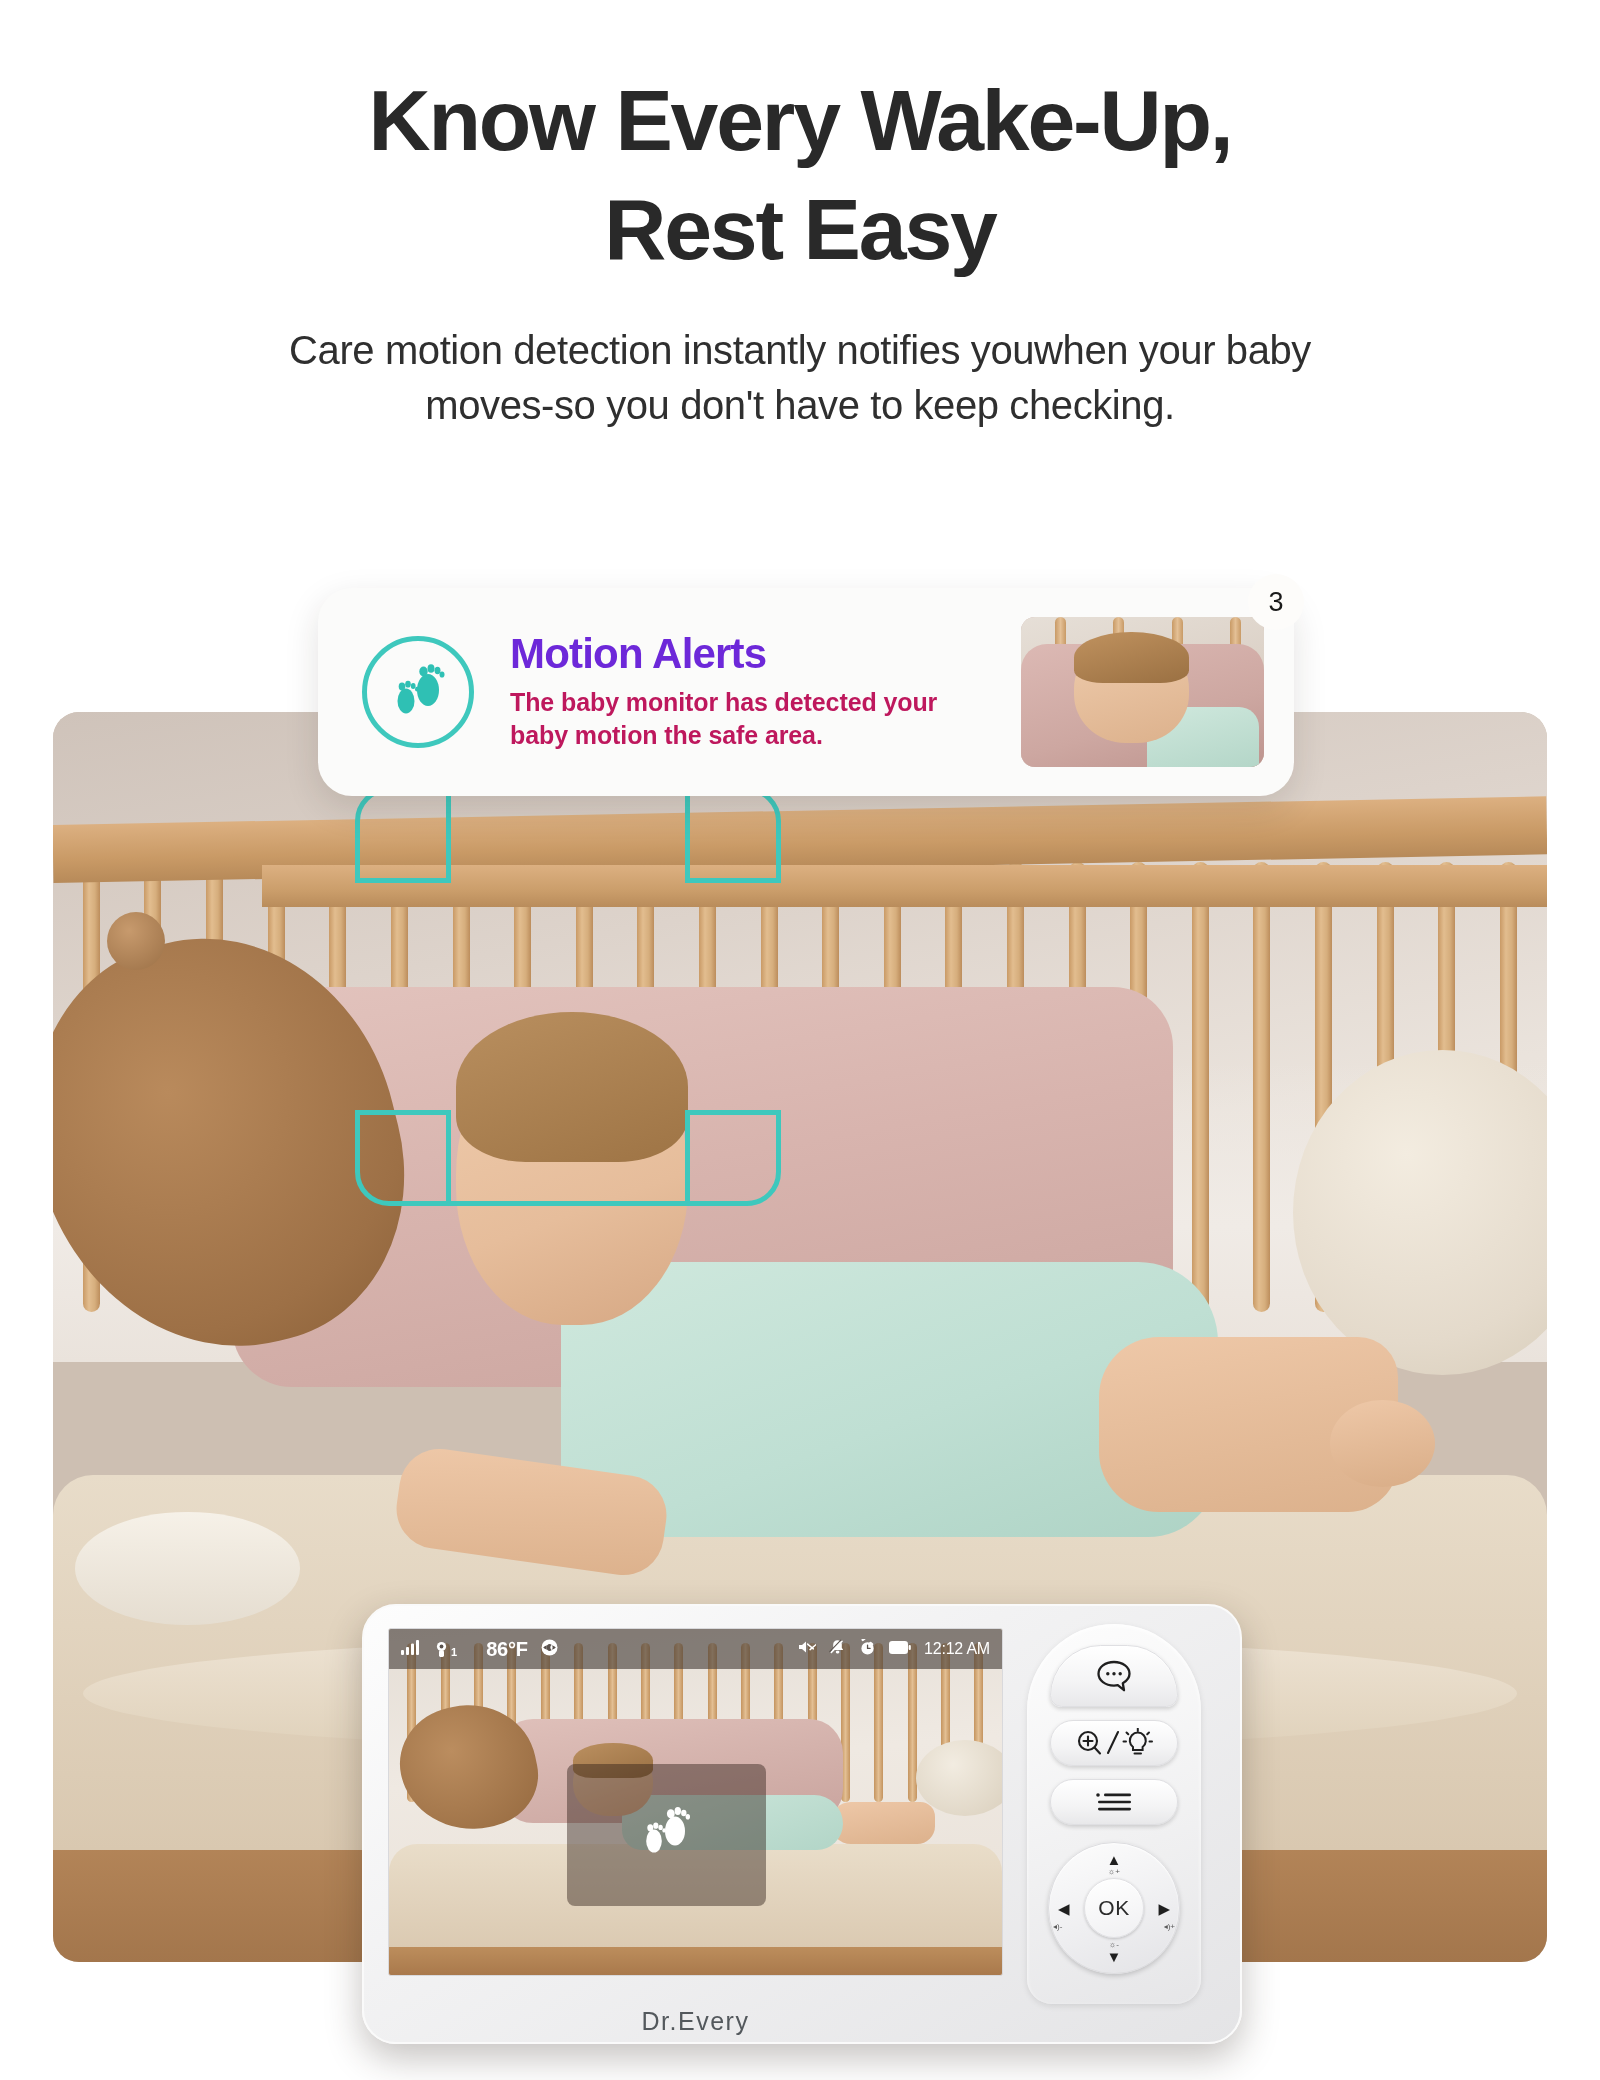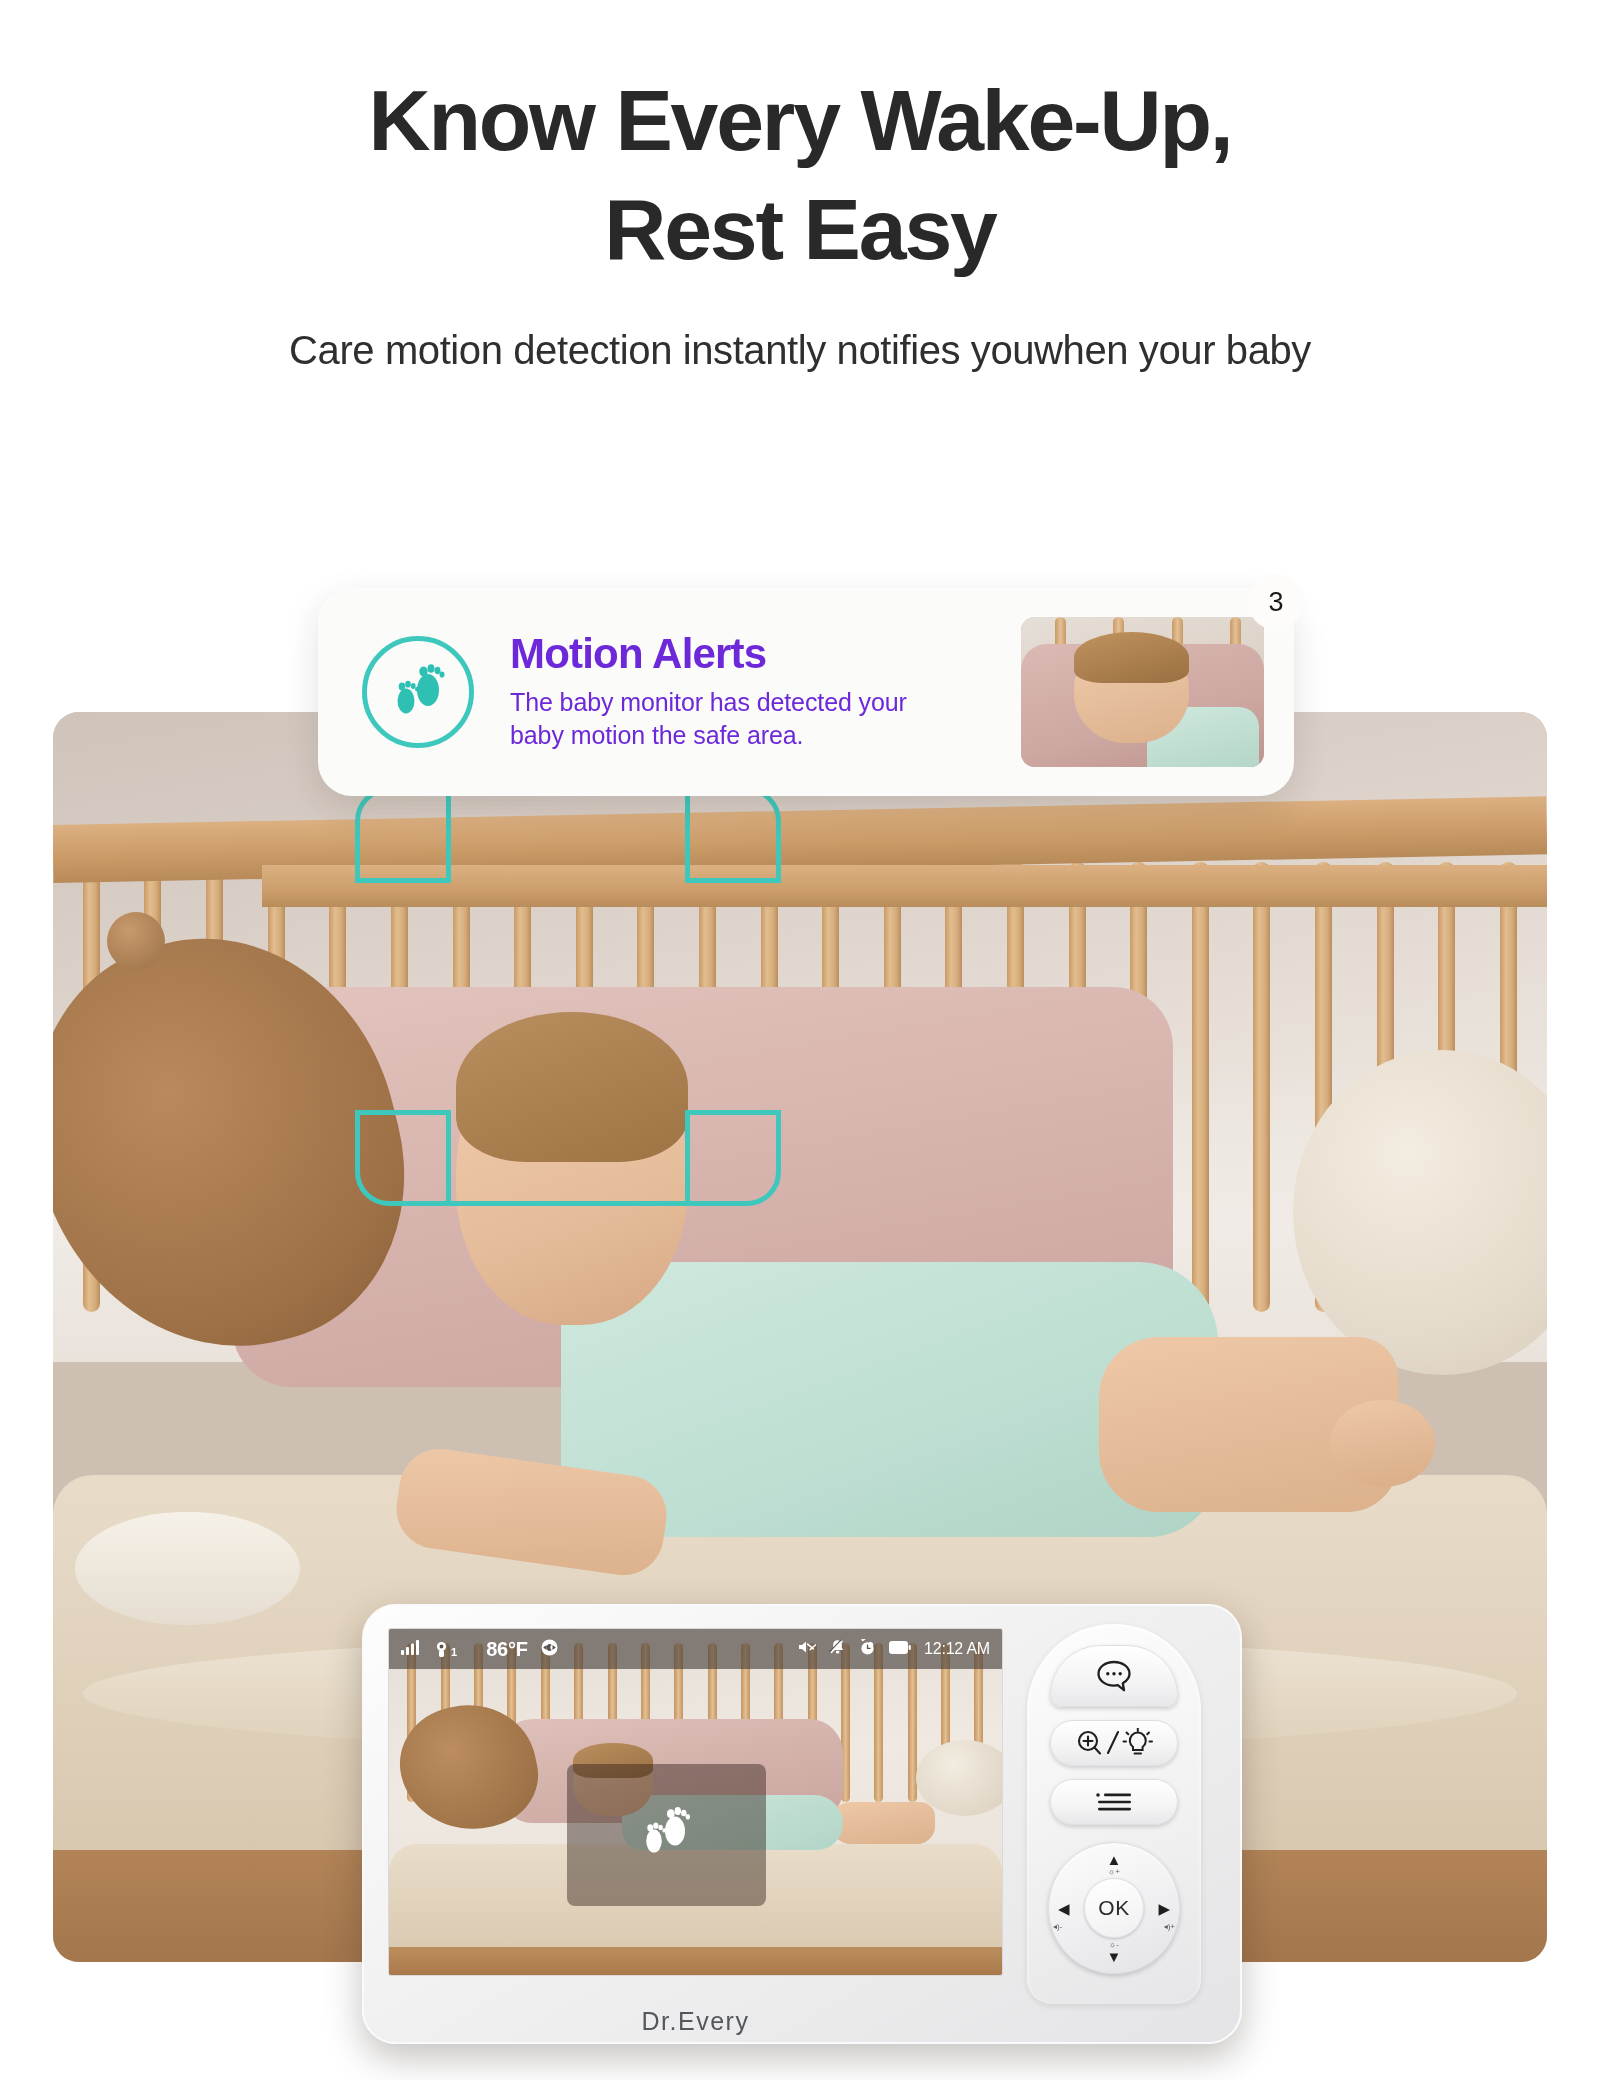--- a/index.html
+++ b/index.html
@@ -194,21 +194,21 @@
     border-radius: 50%;
     border: 5px solid var(--teal);
     display: flex; align-items: center; justify-content: center;
   }
   .notif-text { flex: 1; padding-left: 36px; padding-right: 16px; }
   .notif-title {
     font-size: 42px; font-weight: 700; color: #6d28d9;
     letter-spacing: -0.8px; line-height: 1.05;
   }
   .notif-desc {
-    font-size: 25px; font-weight: 400; color: #6d28d9;
+    font-size: 25px; font-weight: 700; color: #be185d;
     line-height: 1.32; margin-top: 9px; letter-spacing: -0.1px;
   }
   .notif-desc .line { display: block; }
 
   .notif-thumb {
     position: relative;
     width: 243px; height: 150px; flex: 0 0 243px;
     border-radius: 14px;
     overflow: hidden;
     background: #cbb0a8;
@@ -366,20 +366,21 @@
 </head>
 <body>
 
 <h1 class="headline">
   <span class="line">Know Every Wake-Up,</span>
   <span class="line">Rest Easy</span>
 </h1>
 
 <p class="subhead">
   <span class="line">Care motion detection instantly notifies youwhen your baby</span>
+  <span class="line">moves-so you don't have to keep checking.</span>
 </p>
 
 <div class="hero">
   <div class="wall"></div>
   <div class="wall-lower"></div>
   <div class="floor2"></div>
 
   <div class="slats">
     <div class="slat"></div>
       <div class="slat"></div>

